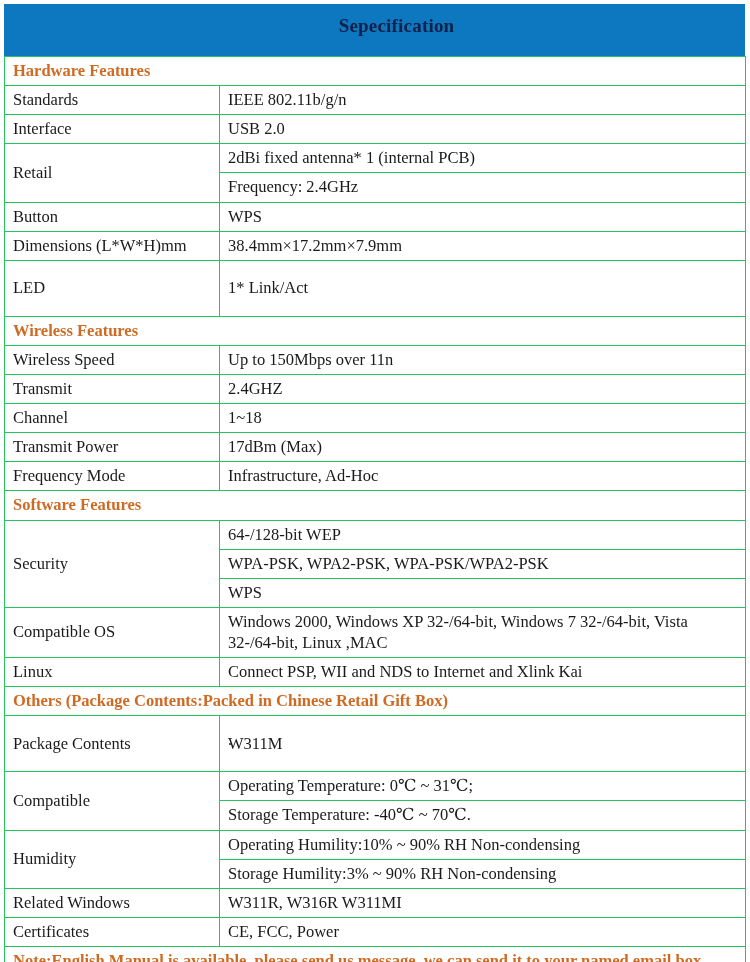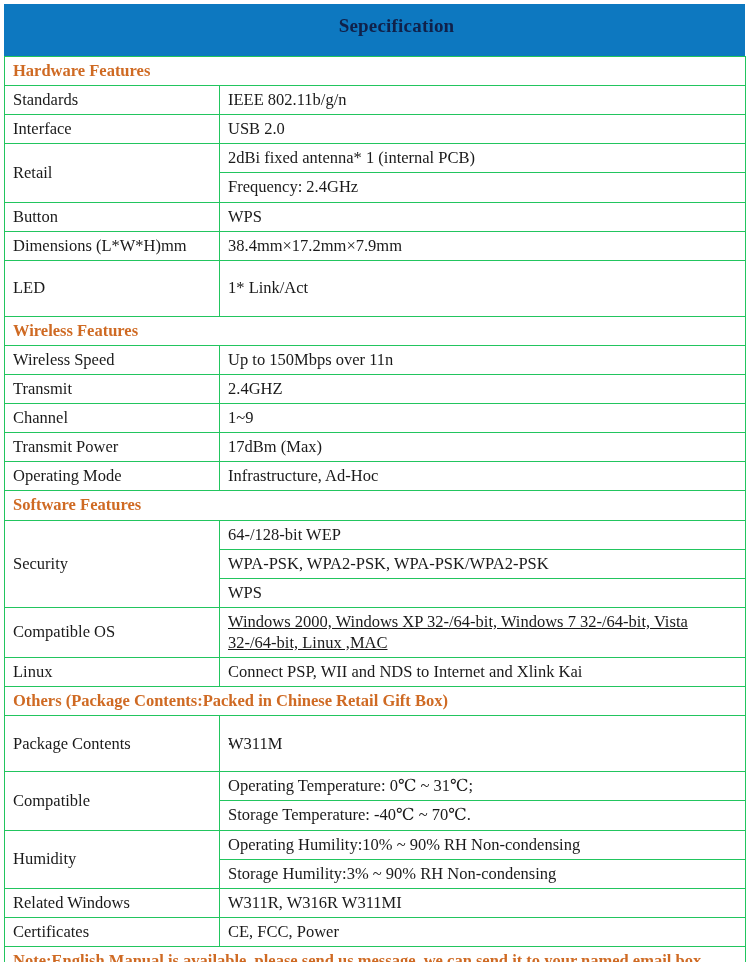--- a/index.html
+++ b/index.html
@@ -90,21 +90,21 @@
   td.pkg-value .lead-dot {
     position: absolute;
     left: 9px;
     top: 50%;
     width: 2px;
     height: 2px;
     background: #555;
     transform: translateY(-50%);
   }
 
-  .wrap-two { line-height: 1.42; text-decoration: underline; }
+  .wrap-two { line-height: 1.42; }
 </style>
 </head>
 <body>
 
 <div class="sheet">
 
   <div class="title-bar">Sepecification</div>
 
   <table class="spec">
     <colgroup>
@@ -157,28 +157,28 @@
       <tr>
         <td class="label">Wireless Speed</td>
         <td class="value">Up to 150Mbps over 11n</td>
       </tr>
       <tr>
         <td class="label">Transmit</td>
         <td class="value">2.4GHZ</td>
       </tr>
       <tr>
         <td class="label">Channel</td>
-        <td class="value">1~9</td>
+        <td class="value">1~18</td>
       </tr>
       <tr>
         <td class="label">Transmit Power</td>
         <td class="value">17dBm (Max)</td>
       </tr>
       <tr>
-        <td class="label">Operating Mode</td>
+        <td class="label">Frequency Mode</td>
         <td class="value">Infrastructure, Ad-Hoc</td>
       </tr>
 
       <tr>
         <td class="section" colspan="2">Software Features</td>
       </tr>
 
       <tr>
         <td class="label" rowspan="3">Security</td>
         <td class="value">64-/128-bit WEP</td>

